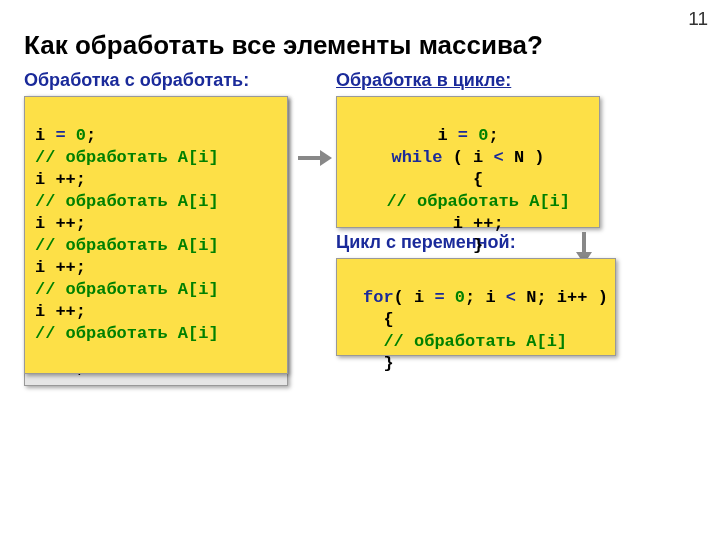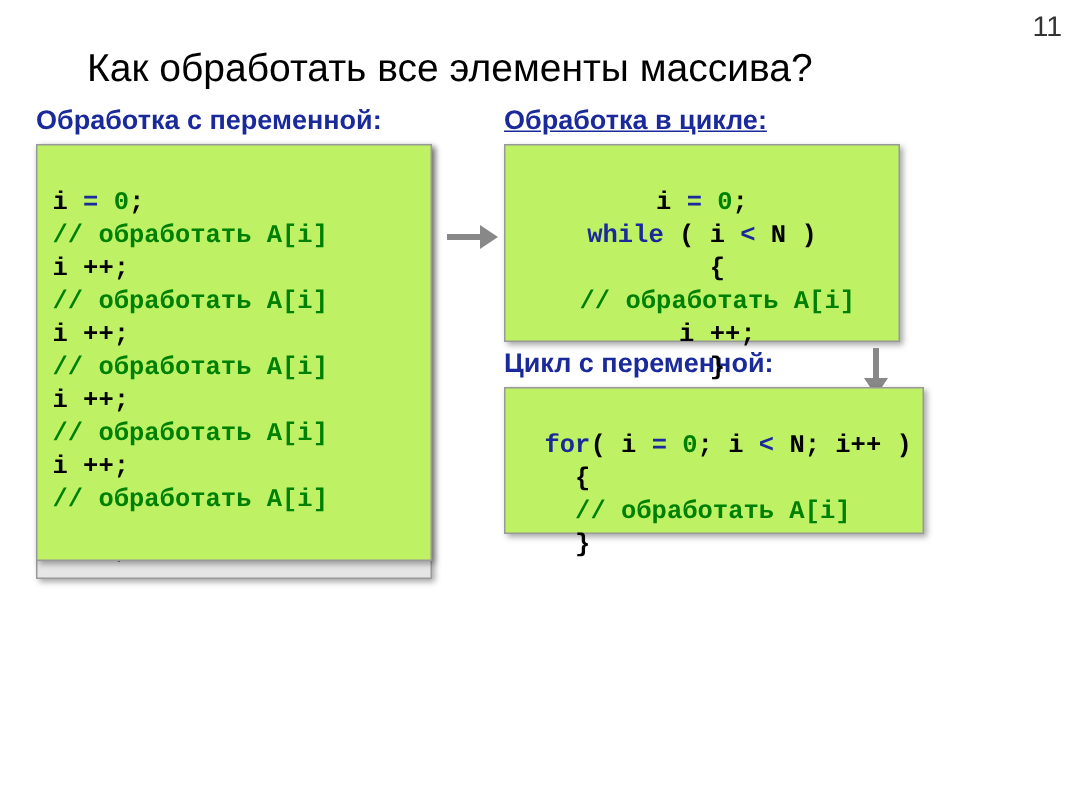--- a/index.html
+++ b/index.html
@@ -16,37 +16,36 @@
     top: 8px;
     right: 12px;
     font-size: 19px;
     color: #333;
   }
   .title {
     position: absolute;
     top: 30px;
     left: 24px;
     font-size: 26px;
-    font-weight: normal;
+    font-weight: bold;
     color: #000;
-    margin-left: 34px;
   }
   .subtitle {
     position: absolute;
     font-size: 18px;
     font-weight: bold;
     color: #1a2a9a;
   }
   .sub1 { top: 70px; left: 24px; }
   .sub2 { top: 70px; left: 336px; text-decoration: underline; }
   .sub3 { top: 232px; left: 336px; }
 
   .codebox {
     position: absolute;
-    background: #bef264;
+    background: #fde047;
     border: 1px solid #999;
     box-shadow: 2px 2px 4px rgba(0,0,0,0.35);
     font-family: "Courier New", monospace;
     font-size: 17px;
     line-height: 22px;
     font-weight: bold;
     color: #000;
     white-space: pre;
   }
   .codebox .pad {
@@ -80,21 +79,21 @@
     padding: 4px 10px 6px 10px;
   }
 </style>
 </head>
 <body>
 
 <div class="page-num">11</div>
 
 <div class="title">Как обработать все элементы массива?</div>
 
-<div class="subtitle sub1">Обработка с переменной:</div>
+<div class="subtitle sub1">Обработка с обработать:</div>
 <div class="subtitle sub2">Обработка в цикле:</div>
 <div class="subtitle sub3">Цикл с переменной:</div>
 
 <div class="codebox box1b">
   <div style="position:absolute; bottom:0; left:0; right:0;" class="footer-line">i ++;</div>
 </div>
 
 <div class="codebox box1" style="z-index:1;">
 <div class="pad"><span>i</span><span class="blue"> = </span><span class="green">0</span><span>;</span>
 <span class="green">// обработать A[i]</span>

